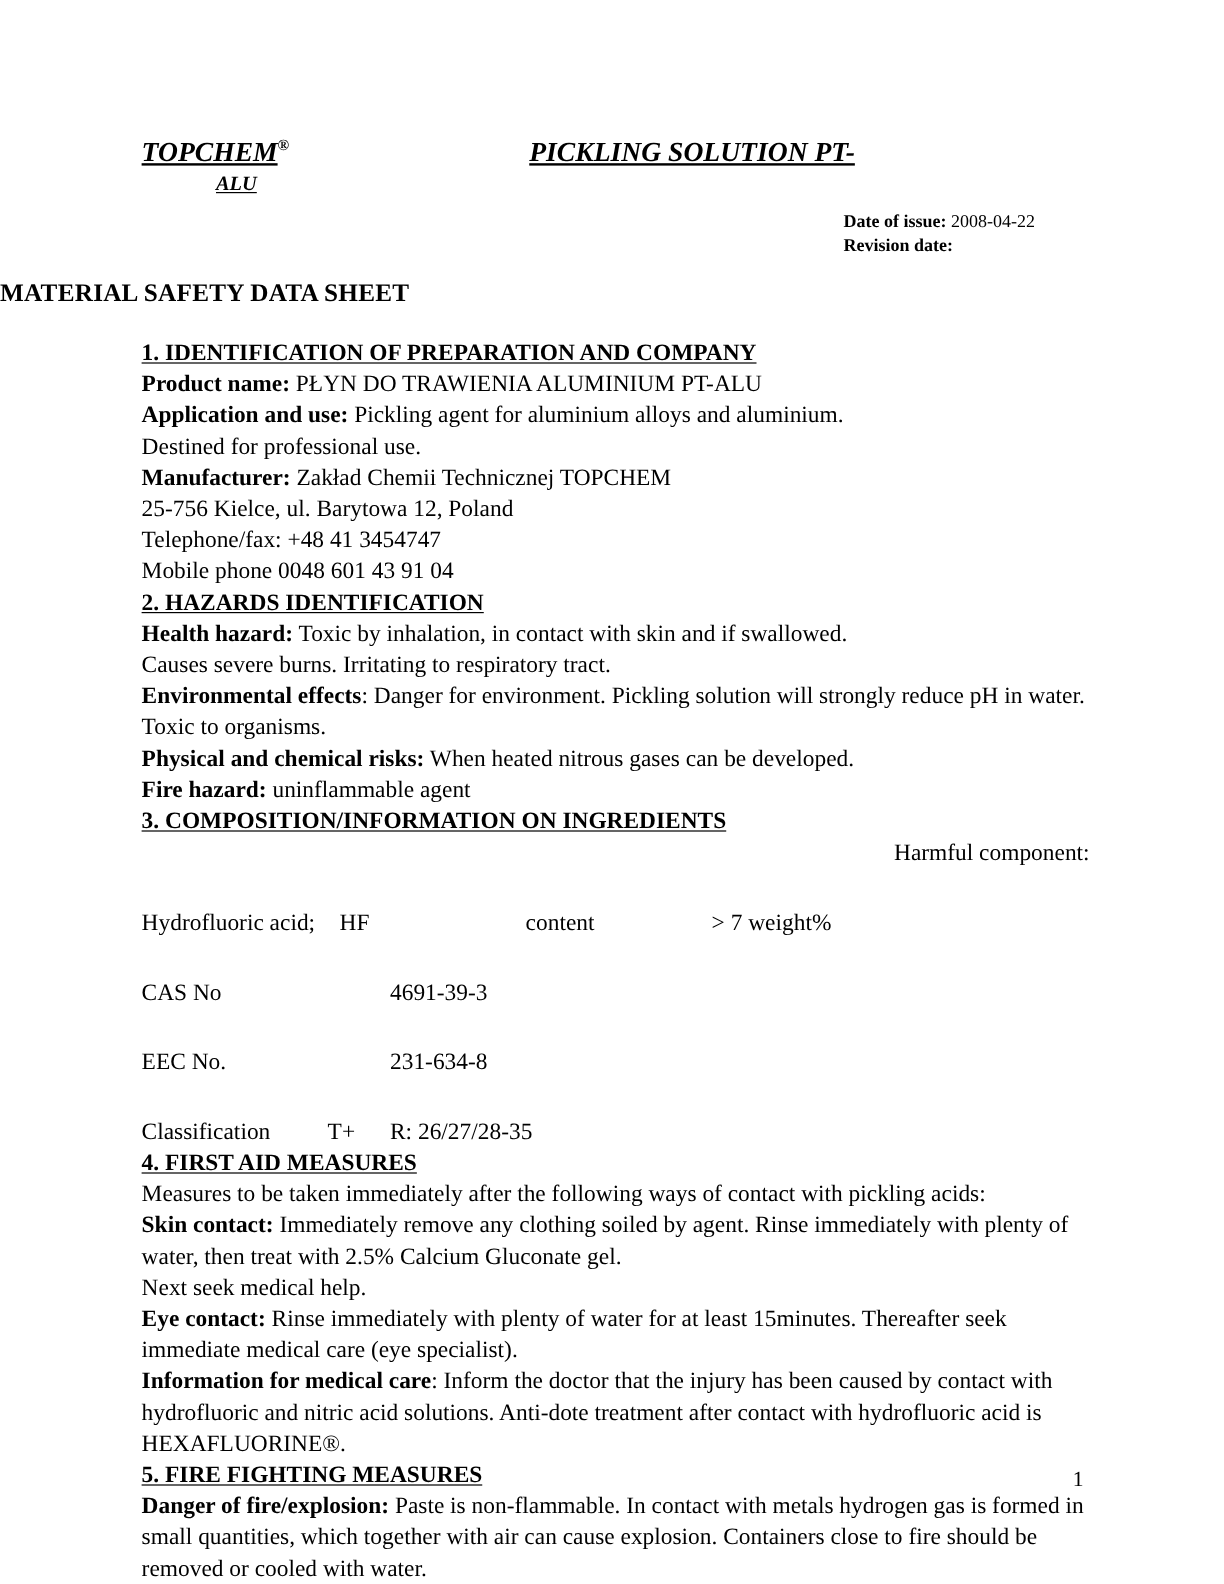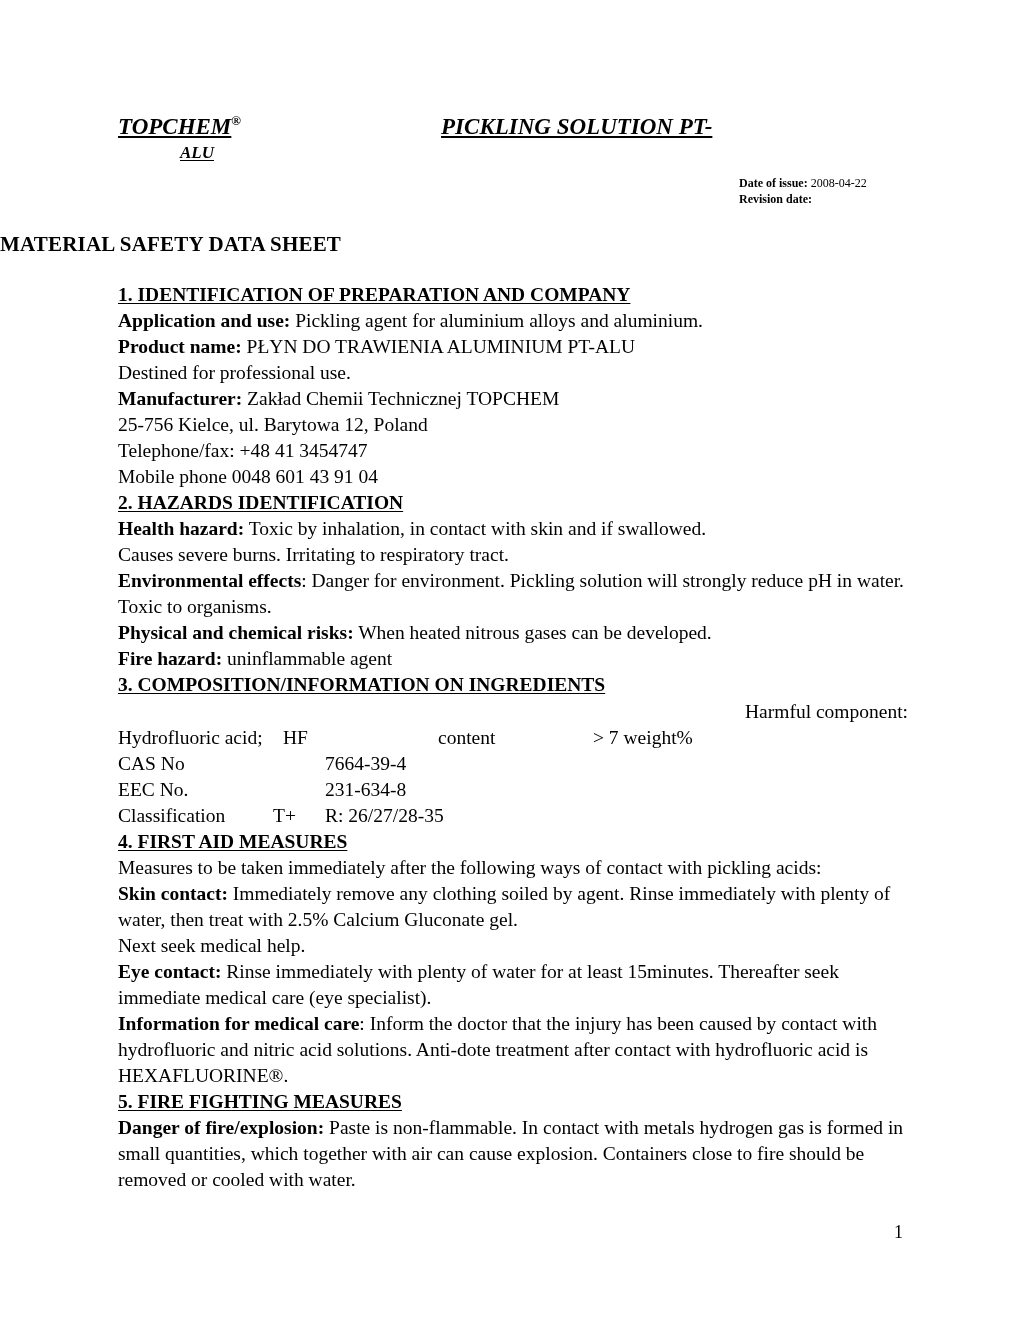--- a/index.html
+++ b/index.html
@@ -63,23 +63,22 @@
   .header-line2 span.hl-inner {
     text-decoration: underline;
     text-underline-offset: 2px;
   }
 
   
   .date-block {
     position: absolute;
     left: 703px;
     top: 176px;
-    font-size: 12px;
+    font-size: 15px;
     line-height: 1.33;
-    margin-left: 36px;
   }
   .date-block b { font-weight: bold; }
 
   
   .doc-title {
     position: absolute;
     left: 0;
     top: 232px;
     width: 1020px;
     font-size: 21px;
@@ -120,21 +119,21 @@
   .ind-addr { padding-left: 190px; }
   .ind-addr2 { padding-left: 196px; }
   .ind-harm { padding-left: 52px; text-align: right; }
   .ind-chem { padding-left: 117px; }
   .ind-sub { padding-left: 234px; }
   b.lbl { font-weight: bold; }
 
   
   .comp-row { display: block; white-space: pre; }
   .col-a { display: inline-block; width: 165px; }
-  .col-b { display: inline-block; width: 155px; }
+  .col-b { display: inline-block; width: 155px; margin-top: 32px; }
   .col-c { display: inline-block; width: 52px; }
 
   
   .page-number {
     position: absolute;
     left: 0;
     top: 1222px;
     width: 903px;
     text-align: right;
     font-size: 18px;
@@ -153,39 +152,39 @@
   <div class="date-block">
     <div><b>Date of issue:</b><span> 2008-04-22</span></div>
     <div><b>Revision date:</b></div>
   </div>
 
   <div class="doc-title">MATERIAL SAFETY DATA SHEET</div>
 
   <div class="body-block">
 
     <h2 class="section"><span class="sec-u">1. IDENTIFICATION OF PREPARATION AND COMPANY</span></h2>
+    <p class="para ind-1"><b class="lbl">Product name:</b><span> PŁYN DO TRAWIENIA ALUMINIUM PT-ALU</span></p>
     <p class="para ind-1"><b class="lbl">Application and use:</b><span> Pickling agent for aluminium alloys and aluminium.</span></p>
-    <p class="para ind-1"><b class="lbl">Product name:</b><span> PŁYN DO TRAWIENIA ALUMINIUM PT-ALU</span></p>
     <p class="para ind-center-note">Destined for professional use.</p>
     <p class="para ind-1b"><b class="lbl">Manufacturer:</b><span> Zakład Chemii Technicznej TOPCHEM</span></p>
     <p class="para ind-addr">25-756 Kielce, ul. Barytowa 12, Poland</p>
     <p class="para ind-addr">Telephone/fax: +48 41 3454747</p>
     <p class="para ind-addr2">Mobile phone 0048 601 43 91 04</p>
 
     <h2 class="section"><span class="sec-u">2. HAZARDS IDENTIFICATION</span></h2>
     <p class="para ind-1"><b class="lbl">Health hazard:</b><span> Toxic by inhalation, in contact with skin and if swallowed.</span></p>
     <p class="para ind-2">Causes severe burns. Irritating to respiratory tract.</p>
     <p class="para ind-2"><b class="lbl">Environmental effects</b><span>: Danger for environment. Pickling solution will strongly reduce pH in water. Toxic to organisms.</span></p>
     <p class="para ind-2"><b class="lbl">Physical and chemical risks:</b><span> When heated nitrous gases can be developed.</span></p>
     <p class="para ind-2"><b class="lbl">Fire hazard:</b><span> uninflammable agent</span></p>
 
     <h2 class="section"><span class="sec-u">3. COMPOSITION/INFORMATION ON INGREDIENTS</span></h2>
     <p class="para ind-harm">Harmful component:</p>
     <p class="para ind-chem comp-row"><span class="col-a">Hydrofluoric acid;</span><span class="col-b">HF</span><span class="col-b">content</span><span>&gt; 7 weight%</span></p>
-    <p class="para ind-sub comp-row"><span class="col-b">CAS No</span><span class="col-c"></span><span>7664-39-4</span></p>
+    <p class="para ind-sub comp-row"><span class="col-b">CAS No</span><span class="col-c"></span><span>4691-39-3</span></p>
     <p class="para ind-sub comp-row"><span class="col-b">EEC No.</span><span class="col-c"></span><span>231-634-8</span></p>
     <p class="para ind-sub comp-row"><span class="col-b">Classification</span><span class="col-c">T+</span><span>R: 26/27/28-35</span></p>
 
     <h2 class="section"><span class="sec-u">4. FIRST AID MEASURES</span></h2>
     <p class="para ind-2">Measures to be taken immediately after the following ways of contact with pickling acids:</p>
     <p class="para ind-2"><b class="lbl">Skin contact:</b><span> Immediately remove any clothing soiled by agent. Rinse immediately with plenty of water, then treat with 2.5% Calcium Gluconate gel.</span></p>
     <p class="para ind-2">Next seek medical help.</p>
     <p class="para ind-2"><b class="lbl">Eye contact:</b><span>  Rinse immediately with plenty of water for at least 15minutes. Thereafter seek immediate medical care (eye specialist).</span></p>
     <p class="para ind-2"><b class="lbl">Information for medical care</b><span>: Inform the doctor  that the injury has been caused by contact with   hydrofluoric and nitric acid solutions. Anti-dote treatment after contact with hydrofluoric acid is HEXAFLUORINE®.</span></p>
 

